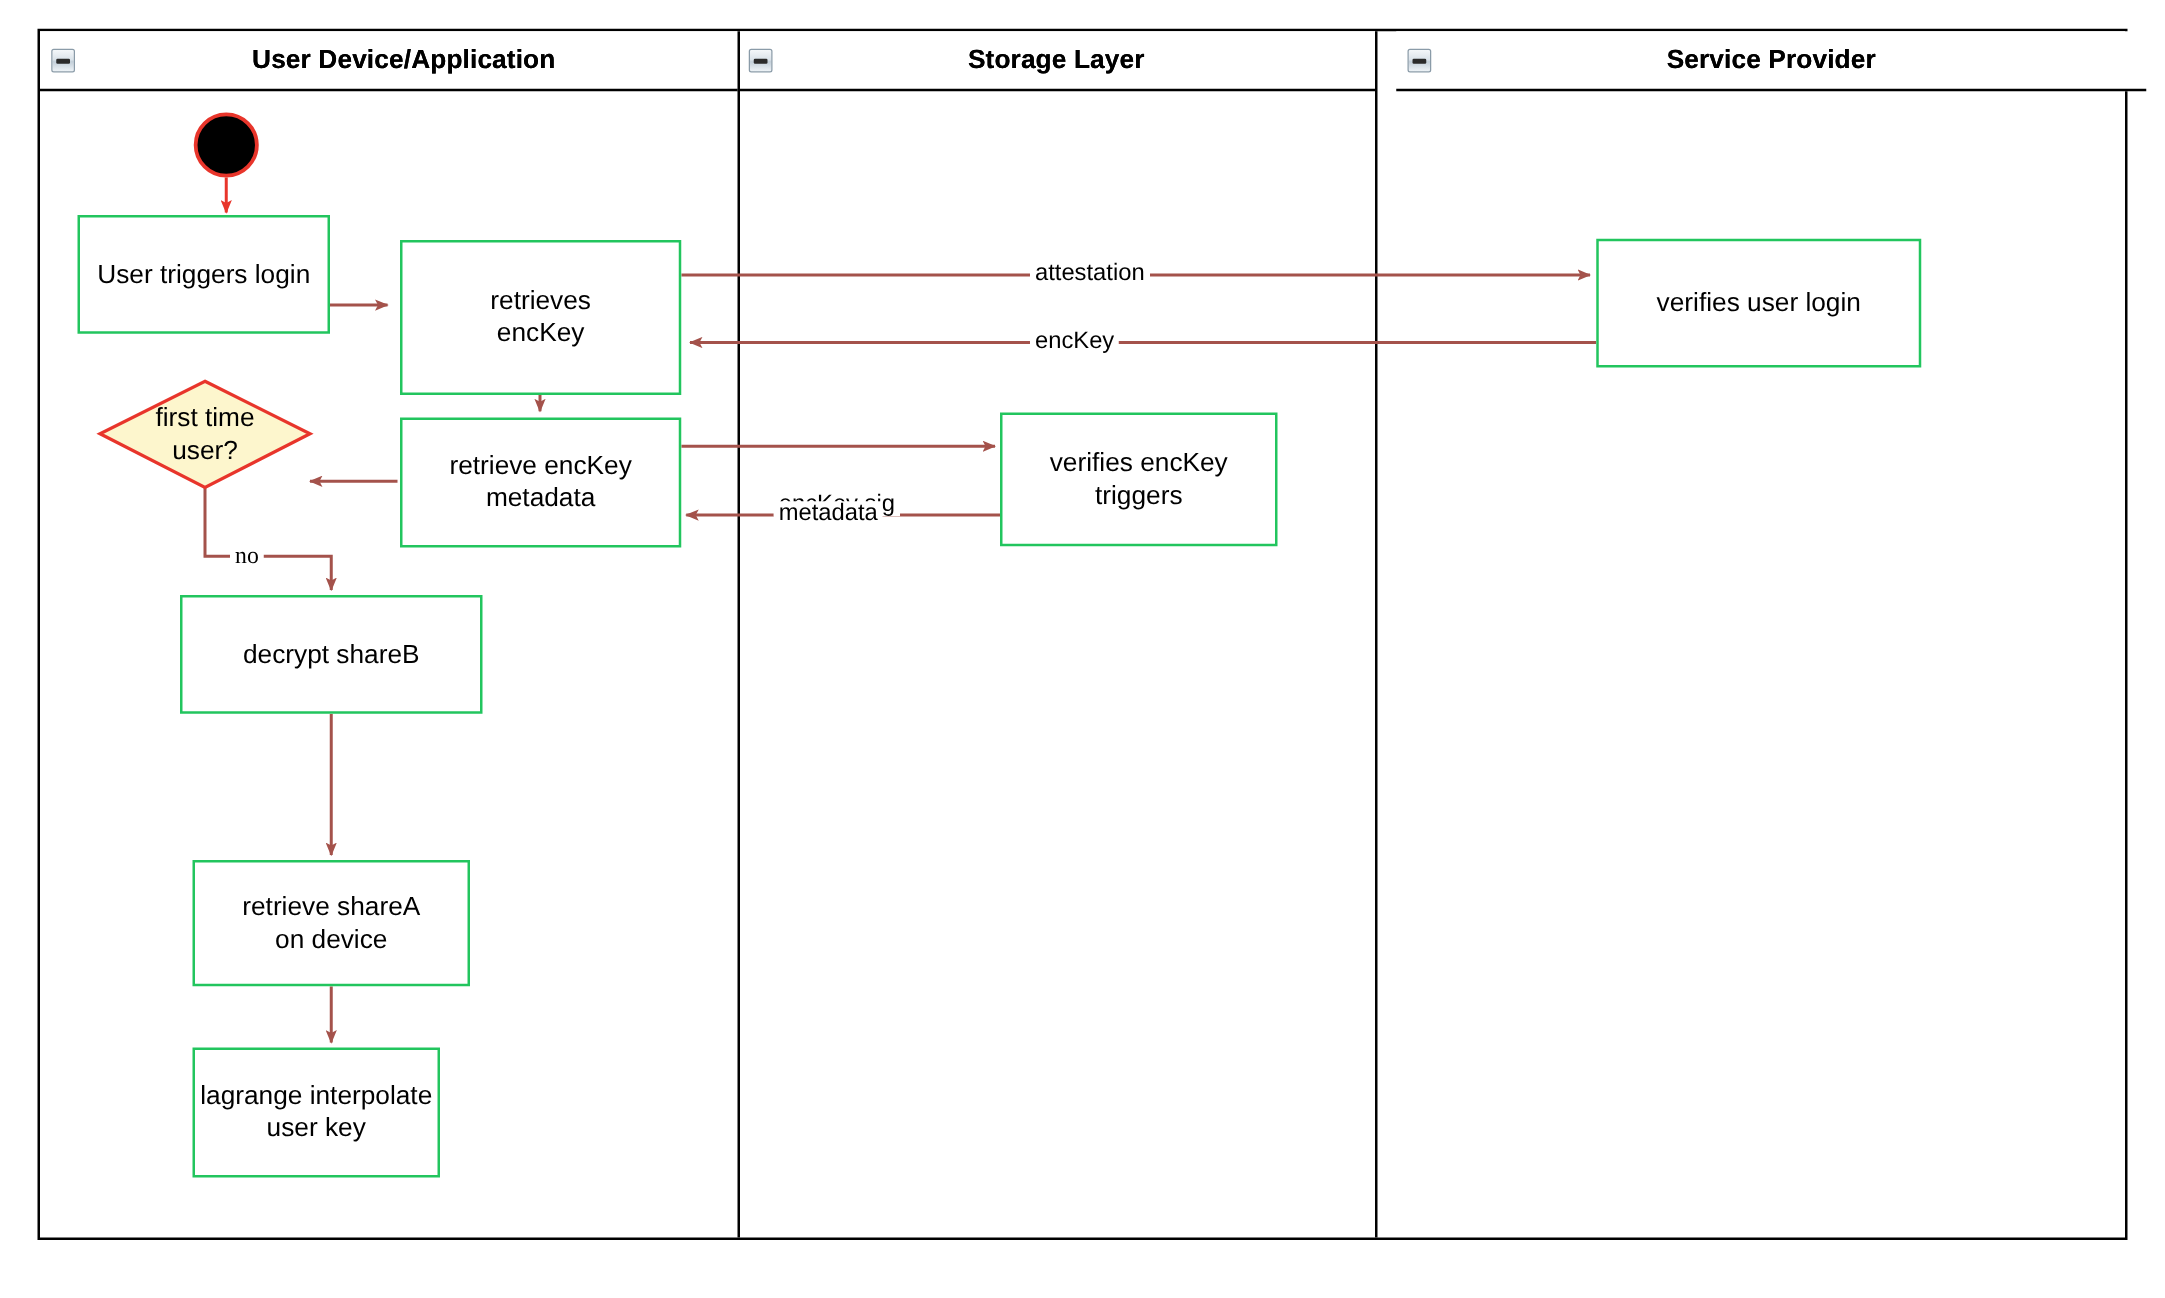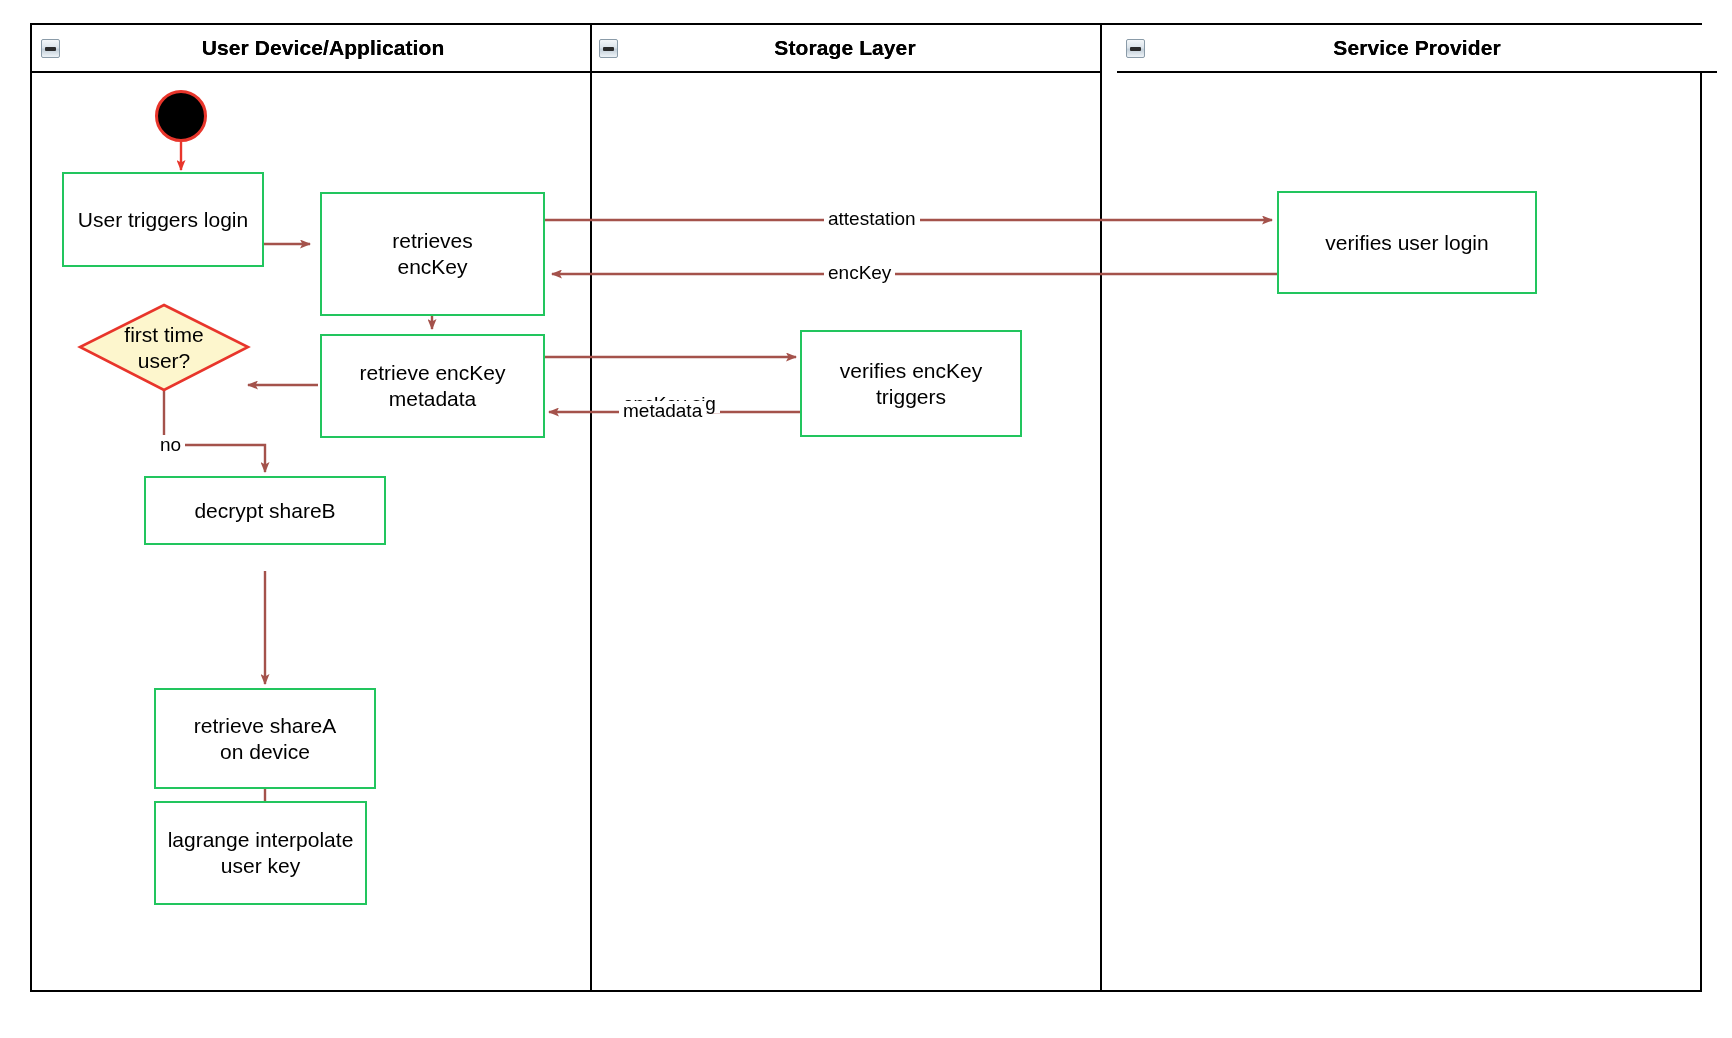--- a/index.html
+++ b/index.html
@@ -154,21 +154,21 @@
 
     <g>
       <polygon points="164,305 248,347 164,390 80,347" fill="#fdf6cd" stroke="#e8352b" stroke-width="2.6"></polygon>
     </g>
   </svg>
 
   <div class="elabel" style="left:824px;top:209px;">attestation</div>
   <div class="elabel" style="left:824px;top:263px;">encKey</div>
   <div class="elabel" style="left:619px;top:346px;margin-top:48px;">encKey sig</div>
   <div class="elabel" style="left:619px;top:401px;">metadata</div>
-  <div class="elabel" style="left:156px;top:435px;">no</div>
+  <div class="elabel" style="left:184px;top:435px;font-family:Liberation Serif, serif;">no</div>
 
   <div class="start-node" style="left:155px;top:90px;"></div>
 
   <div class="node" style="left:62px;top:172px;width:202px;height:95px;">
     <span>User triggers login</span>
   </div>
 
   <div class="node" style="left:320px;top:172px;width:225px;height:124px;margin-top:20px;">
     <span>retrieves
 encKey</span>
@@ -186,27 +186,27 @@
 
   <div class="node" style="left:800px;top:330px;width:222px;height:107px;">
     <span>verifies encKey
 triggers</span>
   </div>
 
   <div class="node" style="left:1277px;top:191px;width:260px;height:103px;">
     <span>verifies user login</span>
   </div>
 
-  <div class="node" style="left:144px;top:476px;width:242px;height:69px;">
+  <div class="node" style="left:144px;top:476px;width:242px;height:95px;">
     <span>decrypt shareB</span>
   </div>
 
   <div class="node" style="left:154px;top:688px;width:222px;height:101px;">
     <span>retrieve shareA
 on device</span>
   </div>
 
-  <div class="node" style="left:154px;top:801px;width:213px;height:104px;">
+  <div class="node" style="left:154px;top:838px;width:198px;height:104px;">
     <span>lagrange interpolate
 user key</span>
   </div>
 
 </div>
 
 </body></html>

